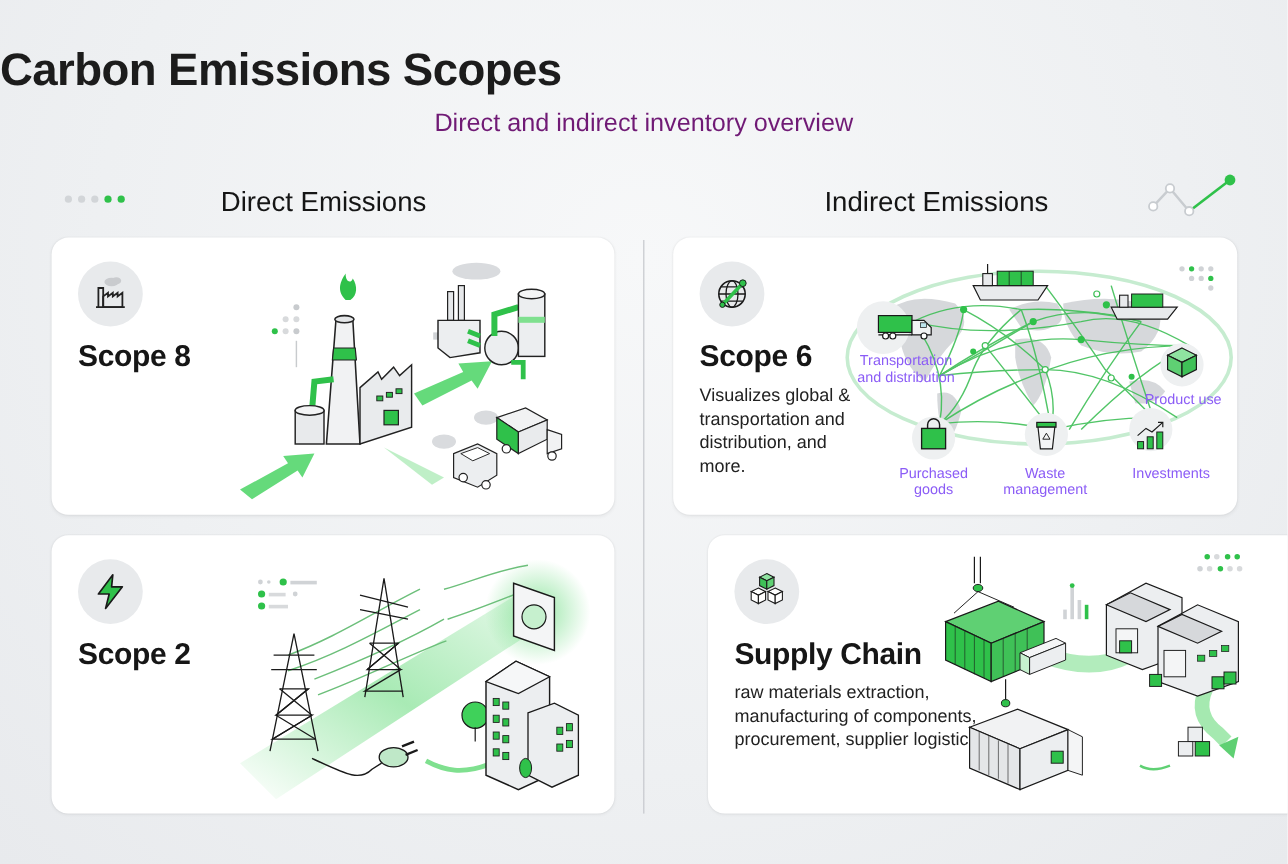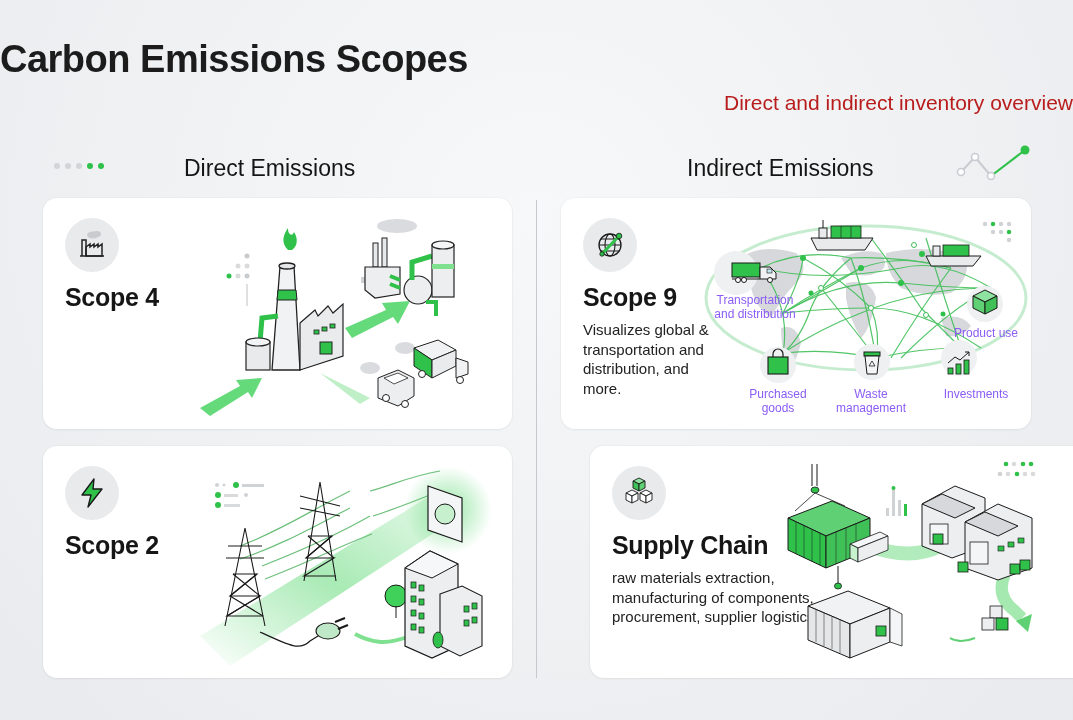--- a/index.html
+++ b/index.html
@@ -8,22 +8,22 @@
     background: radial-gradient(ellipse at 50% 30%, #f7f8f9 0%, #eef0f2 60%, #e8eaed 100%);
     font-family: "Liberation Sans", "DejaVu Sans", sans-serif;
     color: #1a1a1a;
     position: relative;
   }
   .title {
     position: absolute; top: 38px; left: 0; width: 1073px; text-align: left;
     font-size: 38px; font-weight: 700; letter-spacing: -0.5px; color: #1c1c1c;
   }
   .subtitle {
-    position: absolute; top: 91px; left: 0; width: 1073px; text-align: right;
-    font-size: 21px; color: #b91c1c;
+    position: absolute; top: 91px; left: 0; width: 1073px; text-align: center;
+    font-size: 21px; color: #701a75;
   }
   .section-head {
     position: absolute; top: 155px; font-size: 23px; color: #151515;
   }
   .sec-direct { left: 184px; }
   .sec-indirect { left: 687px; }
   .dots-left { position: absolute; left: 54px; top: 163px; display: flex; gap: 5px; }
   .dots-left span { width: 6px; height: 6px; border-radius: 50%; background: #d2d5d8; display: block; }
   .dots-left span.g { background: #2fc14a; }
   .spark { position: absolute; left: 955px; top: 143px; }
@@ -84,21 +84,21 @@
 <div class="card c1">
   <div class="icon-circle">
     <svg width="32" height="32" viewBox="0 0 32 32">
       <ellipse cx="17" cy="6" rx="6" ry="3.5" fill="#c9cbce"></ellipse>
       <ellipse cx="21" cy="5" rx="4" ry="3" fill="#c9cbce"></ellipse>
       <path d="M6 27 V11 H10 V27" fill="none" stroke="#222" stroke-width="1.5"></path>
       <path d="M10 27 V18 L14 15 V18 L18 15 V18 L22 15 V18 L26 15 V27 Z" fill="none" stroke="#222" stroke-width="1.5"></path>
       <line x1="4" y1="27" x2="28" y2="27" stroke="#222" stroke-width="1.5"></line>
     </svg>
   </div>
-  <div class="card-title">Scope 4</div>
+  <div class="card-title">Scope 8</div>
   <svg class="illus" style="left:157px;top:0px" width="312" height="231" viewBox="0 0 312 231">
 
     <polygon points="0,210 40,188 36,182 62,180 52,200 48,194 10,218" fill="#3fd15a" opacity="0.8"></polygon>
     <polygon points="145,130 186,112 182,105 210,103 198,126 193,119 152,140" fill="#3fd15a" opacity="0.8"></polygon>
     <polygon points="120,175 170,200 160,206" fill="#7fe08f" opacity="0.5"></polygon>
 
     <circle cx="29" cy="78" r="2.5" fill="#2fc14a"></circle>
     <circle cx="38" cy="78" r="2.5" fill="#d8dadc"></circle>
     <circle cx="47" cy="78" r="2.5" fill="#c8cbce"></circle>
     <circle cx="38" cy="68" r="2.5" fill="#d8dadc"></circle>
@@ -248,21 +248,21 @@
       <circle cx="16" cy="16" r="11" fill="none" stroke="#1a1a1a" stroke-width="1.3"></circle>
       <ellipse cx="16" cy="16" rx="5" ry="11" fill="none" stroke="#1a1a1a" stroke-width="1.1"></ellipse>
       <line x1="5" y1="16" x2="27" y2="16" stroke="#1a1a1a" stroke-width="1.1"></line>
       <line x1="7" y1="10" x2="25" y2="10" stroke="#1a1a1a" stroke-width="1"></line>
       <line x1="7" y1="22" x2="25" y2="22" stroke="#1a1a1a" stroke-width="1"></line>
       <path d="M7 26 L25 7" stroke="#2fc14a" stroke-width="3"></path>
       <circle cx="25" cy="7" r="2.8" fill="#2fc14a" stroke="#1a1a1a" stroke-width=".8"></circle>
       <circle cx="8" cy="25" r="2.2" fill="#2fc14a" stroke="#1a1a1a" stroke-width=".8"></circle>
     </svg>
   </div>
-  <div class="card-title">Scope 9</div>
+  <div class="card-title">Scope 6</div>
   <div class="card-desc">Visualizes global &amp; transportation and distribution, and more.</div>
 
   <svg class="illus" style="left:140px;top:0px" width="330" height="231" viewBox="0 0 330 231">
     <ellipse cx="165" cy="100" rx="160" ry="72" fill="none" stroke="#c6ecd0" stroke-width="3"></ellipse>
 
     <g fill="#d6d8db">
       <path d="M40 60 Q60 45 95 55 Q110 70 95 85 Q80 100 70 120 Q55 110 50 90 Q35 80 40 60 Z"></path>
       <path d="M80 130 Q95 125 100 145 Q95 165 88 170 Q80 155 80 130 Z"></path>
       <path d="M140 60 Q160 50 180 55 Q190 70 175 75 Q165 80 150 75 Z"></path>
       <path d="M145 85 Q170 80 175 100 Q170 130 160 140 Q148 120 145 100 Z"></path>

